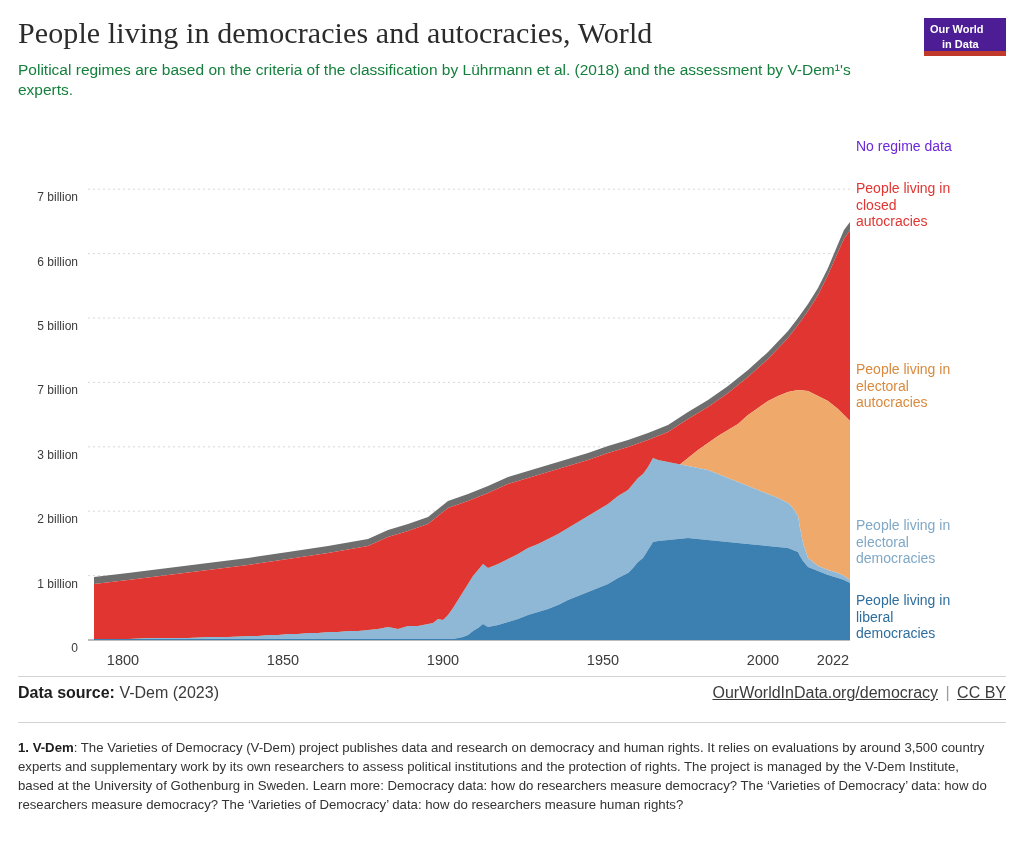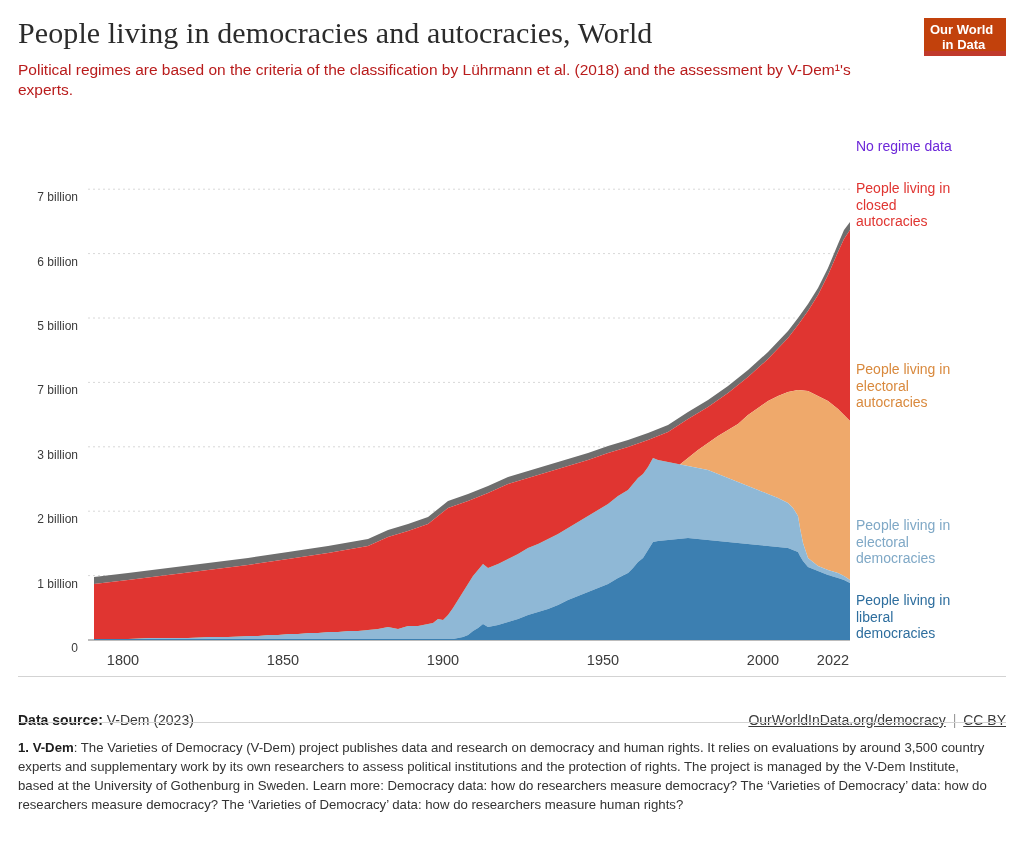--- a/index.html
+++ b/index.html
@@ -34,37 +34,37 @@
     font-family: "Liberation Serif", serif;
     font-size: 30px;
     font-weight: 400;
     color: #2b2b2b;
     margin: 0;
     letter-spacing: 0.1px;
     line-height: 1.15;
   }
   .chart-subtitle {
     font-size: 15.5px;
-    color: #b91c1c;
+    color: #15803d;
     margin: 9px 0 0 0;
     line-height: 1.35;
     max-width: 870px;
   }
 
   
   .owid-logo {
     position: absolute;
     right: 18px;
     top: 18px;
     width: 82px;
     height: 38px;
-    background: #c2410c;
+    background: #4c1d95;
     color: #ffffff;
     font-weight: bold;
-    font-size: 13px;
+    font-size: 11px;
     line-height: 15px;
     padding: 4px 6px 0 6px;
     box-sizing: border-box;
     border-bottom: 5px solid #c0392b;
   }
   .owid-logo .l1 { display: block; }
   .owid-logo .l2 { display: block; padding-left: 12px; }
 
   
   .chart-wrap {
@@ -136,23 +136,22 @@
     right: 18px;
     top: 676px;
     border-top: 1px solid #d3d3d3;
   }
   .footer {
     position: absolute;
     left: 18px;
     right: 18px;
     top: 684px;
     height: 26px;
-    font-size: 14px;
-    color: #3b3b3b;
-    margin-top: 28px;
+    font-size: 16px;
+    color: #3b3b3b;
   }
   .footer .src { position: absolute; left: 0; top: 0; }
   .footer .src b { color: #1d1d1d; }
   .footer .links { position: absolute; right: 0; top: 0; }
   .footer .links a {
     color: #3b3b3b;
     text-decoration: underline;
   }
   .footer .sep { color: #9b9b9b; padding: 0 3px; }
 

